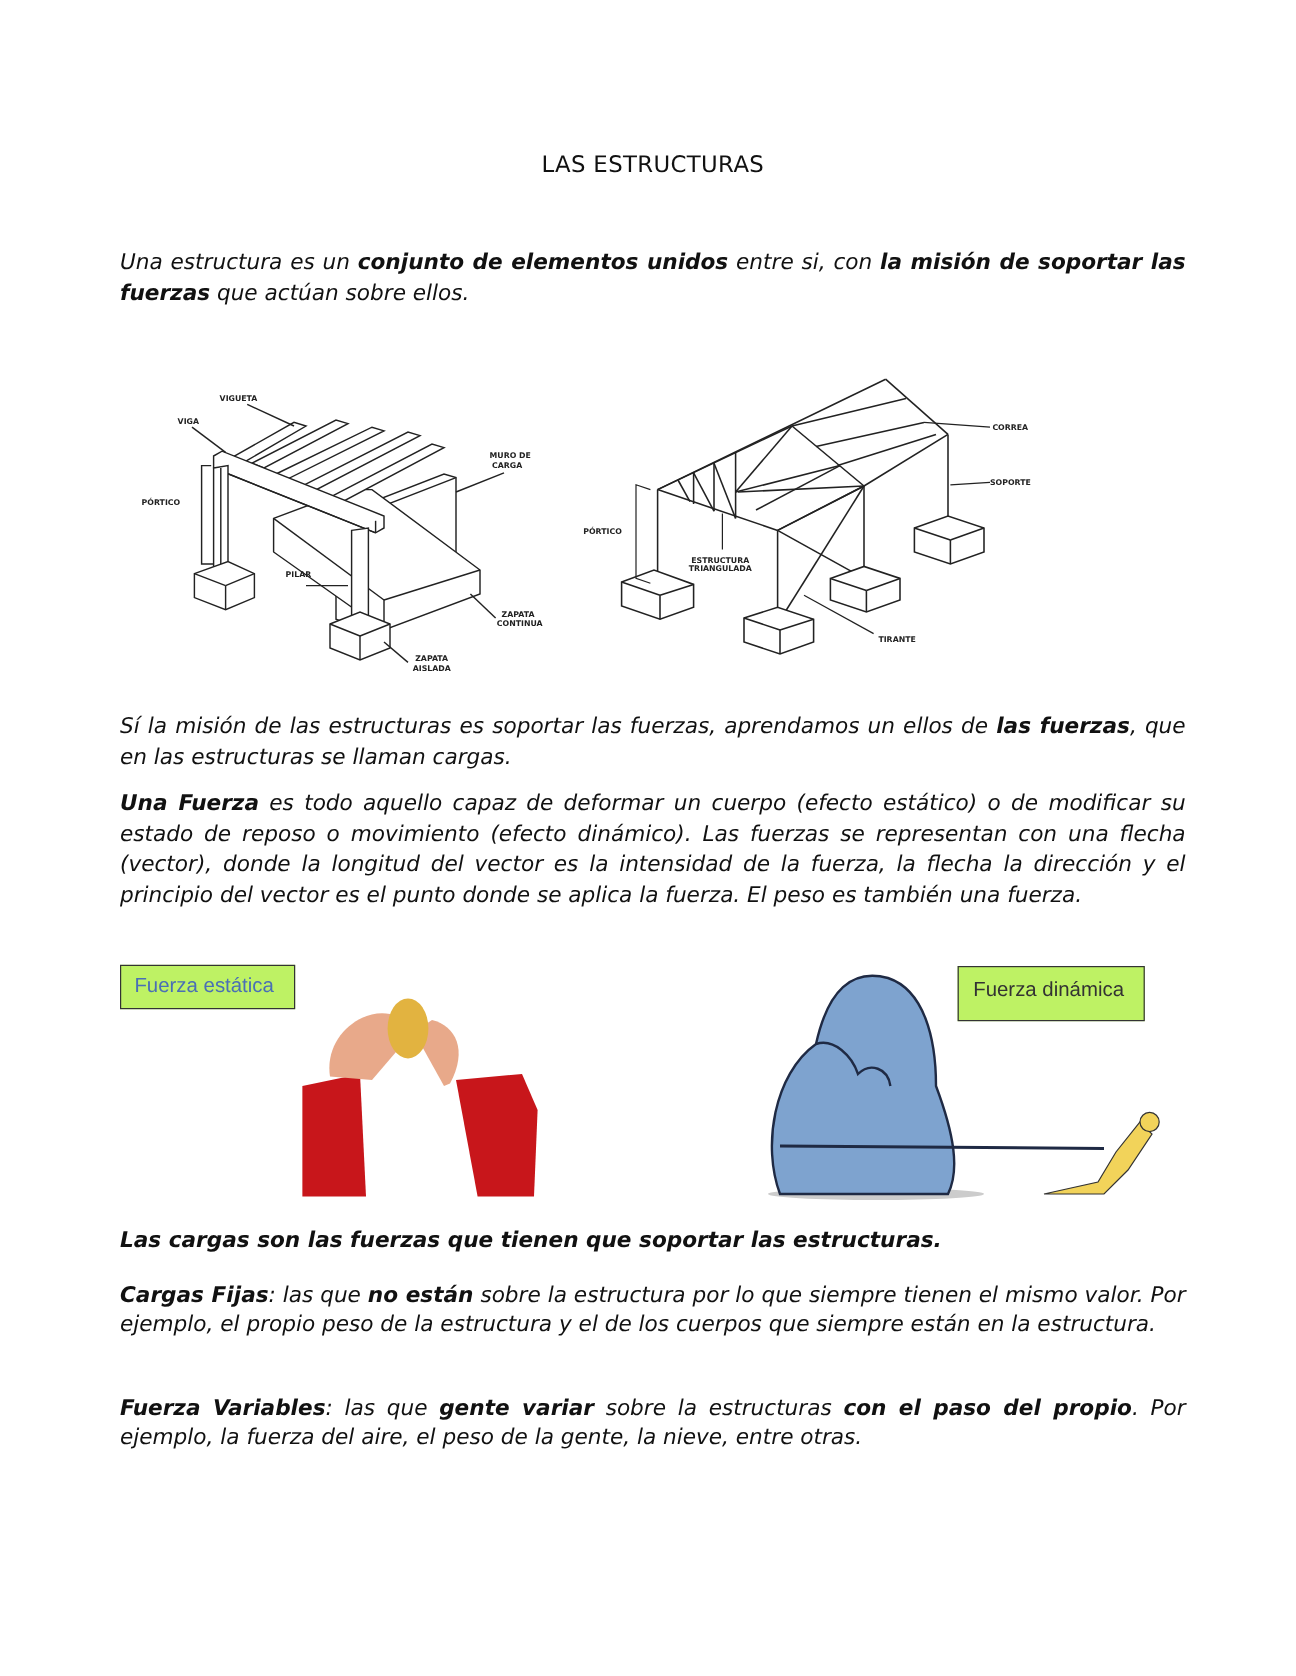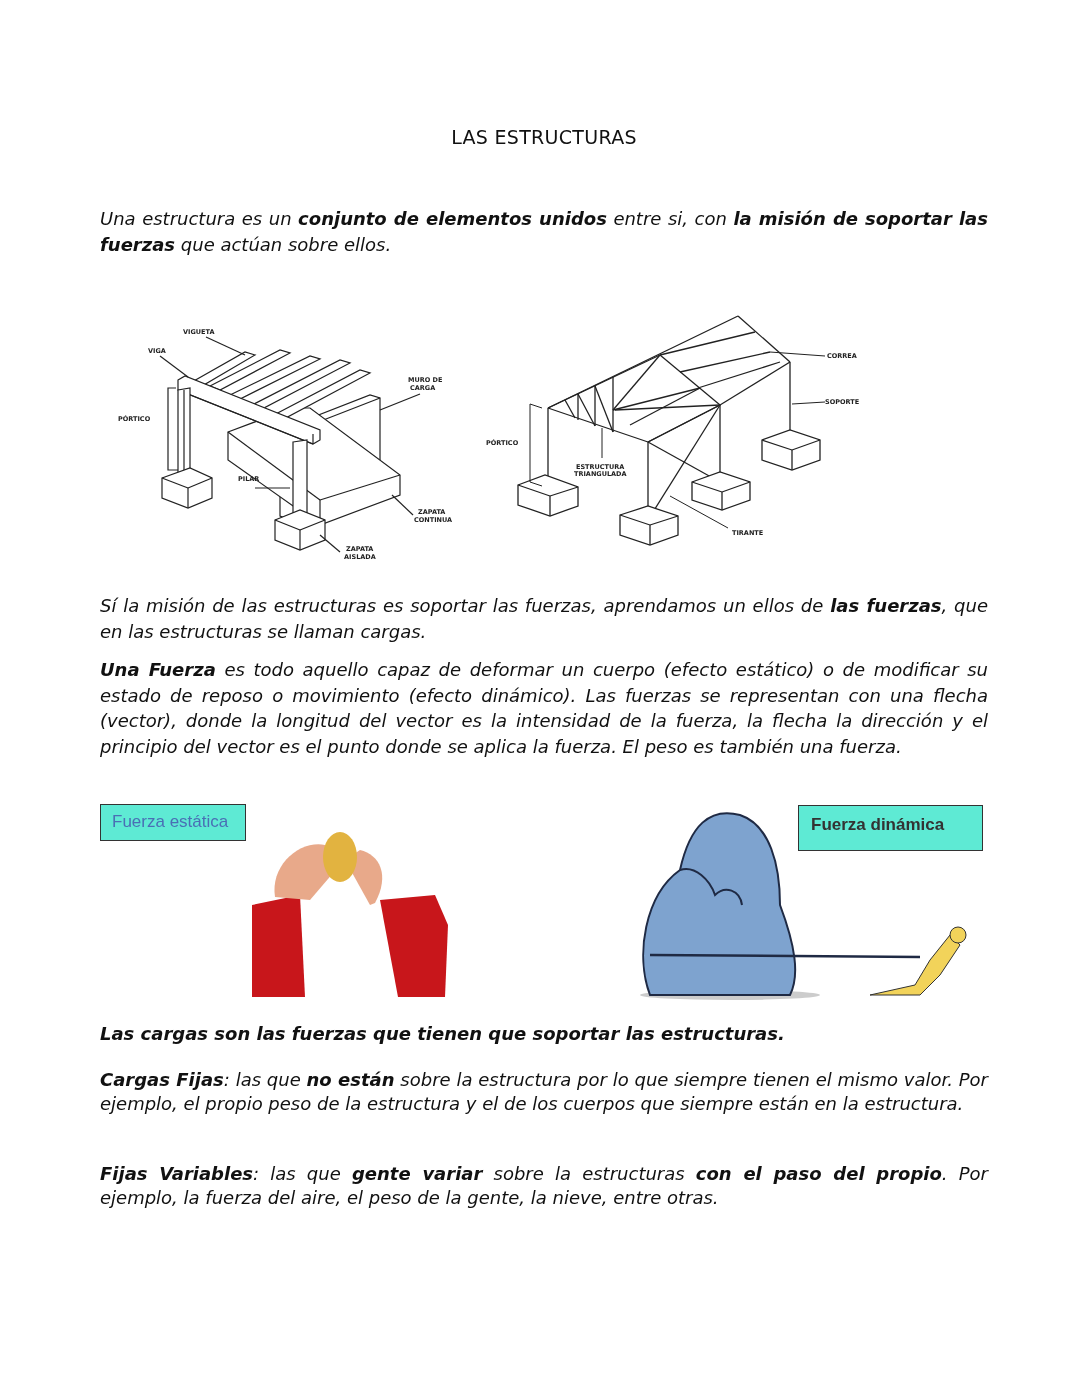--- a/index.html
+++ b/index.html
@@ -4,21 +4,21 @@
   <style>
     html, body { margin:0; padding:0; background:#ffffff; }
     body { width:1080px; height:1397px; position:relative; overflow:hidden;
            font-family:"DejaVu Sans", sans-serif; color:#111; }
     .title { position:absolute; left:0; width:1088px; top:126px; text-align:center;
              font-size:19px; letter-spacing:0.3px; font-weight:normal; }
     .p { position:absolute; left:100px; width:888px; font-size:18px; line-height:25.5px;
          text-align:justify; text-align-last:left; margin:0;font-style:italic; }
     .p b { font-weight:bold; }
     .fig { position:absolute; }
-    .label-box { position:absolute; border:1.5px solid #333; background:#5eead4;
+    .label-box { position:absolute; border:1.5px solid #333; background:#bef264;
                  font-family:"Liberation Sans", sans-serif; font-size:17px; box-sizing:border-box; }
   </style>
 </head>
 <body>
 
 <div class="title">LAS ESTRUCTURAS</div>
 
 <p class="p" style="top:206px;"><span>Una estructura es un </span><b>conjunto de elementos unidos</b><span> entre si, con </span><b>la misión de soportar las fuerzas</b><span> que actúan sobre ellos.</span></p>
 
 <svg class="fig" style="left:110px; top:320px;" width="360" height="250" viewBox="0 0 360 250" fill="none" stroke="#222" stroke-width="1.2" font-family="DejaVu Sans, sans-serif">
@@ -154,19 +154,19 @@
 </svg>
 
 <svg class="fig" style="left:630px; top:805px;" width="360" height="205" viewBox="0 0 360 205">
   <ellipse cx="100" cy="190" rx="90" ry="5" fill="#ccc"></ellipse>
   <path d="M20,190 C5,150 15,90 50,65 C60,20 80,2 110,10 C140,20 150,60 150,100 C165,140 170,170 160,190 Z" fill="#7ea3cf" stroke="#1f2a44" stroke-width="2"></path>
   <path d="M50,65 C65,60 80,75 85,90 C95,80 110,85 112,100" fill="none" stroke="#1f2a44" stroke-width="2"></path>
   <line x1="20" y1="150" x2="290" y2="152" stroke="#1f2a44" stroke-width="2.5"></line>
   <path d="M240,190 L285,180 L300,155 L320,130 L330,140 L310,170 L290,190 Z" fill="#f2d35a" stroke="#333" stroke-width="1"></path>
   <circle cx="328" cy="130" r="8" fill="#f2d35a" stroke="#333"></circle>
 </svg>
-<div class="label-box" style="left:798px; top:805px; width:185px; height:46px; padding:9px 0 0 12px; color:#333; font-weight:bold;">Fuerza dinámica</div>
+<div class="label-box" style="left:798px; top:805px; width:156px; height:46px; padding:9px 0 0 12px; color:#333; font-weight:normal;">Fuerza dinámica</div>
 
 <p class="p" style="top:1021px;"><b>Las cargas son las fuerzas que tienen que soportar las estructuras.</b></p>
 
 <p class="p" style="top:1068px; line-height:23.5px;"><b>Cargas Fijas</b><span>: las que </span><b>no están</b><span> sobre la estructura por lo que siempre tienen el mismo valor. Por ejemplo, el propio peso de la estructura y el de los cuerpos que siempre están en la estructura.</span></p>
 
-<p class="p" style="top:1162px; line-height:23.5px;"><b>Fijas Variables</b><span>: las que </span><b>gente variar</b><span> sobre la estructuras </span><b>con el paso del propio</b><span>. Por ejemplo, la fuerza del aire, el peso de la gente, la nieve, entre otras.</span></p>
+<p class="p" style="top:1162px; line-height:23.5px;"><b>Fuerza Variables</b><span>: las que </span><b>gente variar</b><span> sobre la estructuras </span><b>con el paso del propio</b><span>. Por ejemplo, la fuerza del aire, el peso de la gente, la nieve, entre otras.</span></p>
 
 </body></html>

